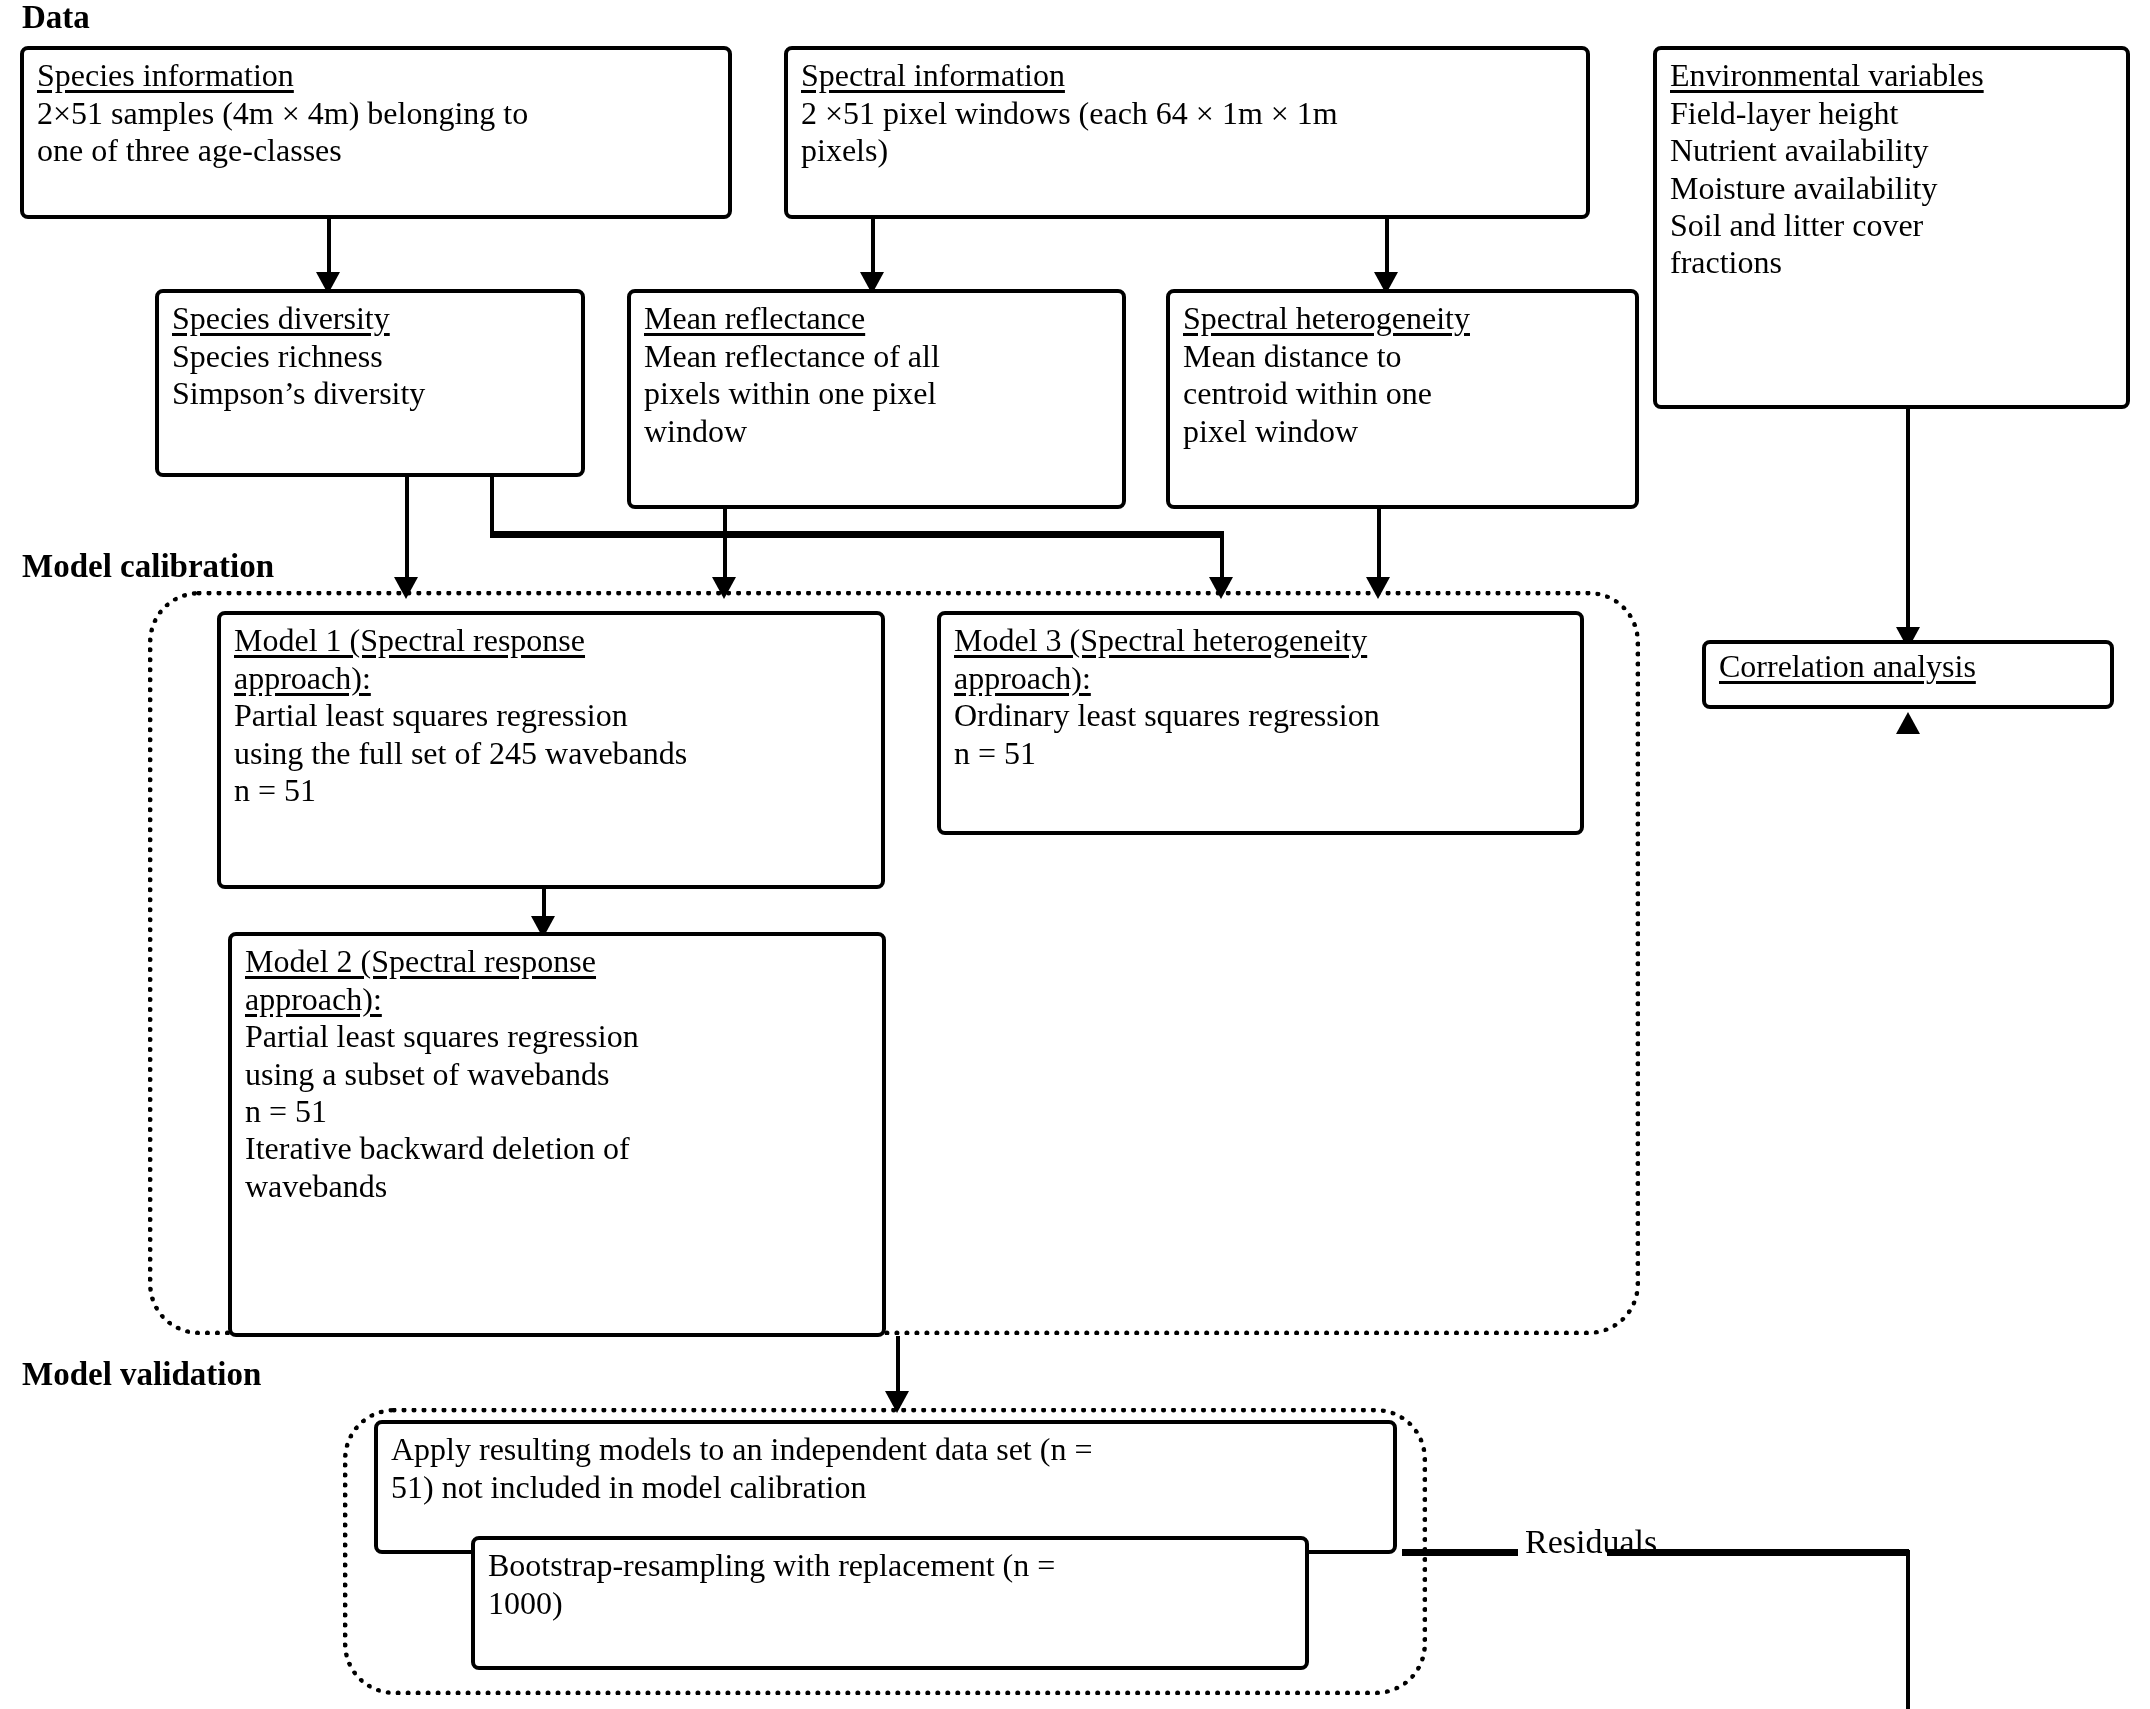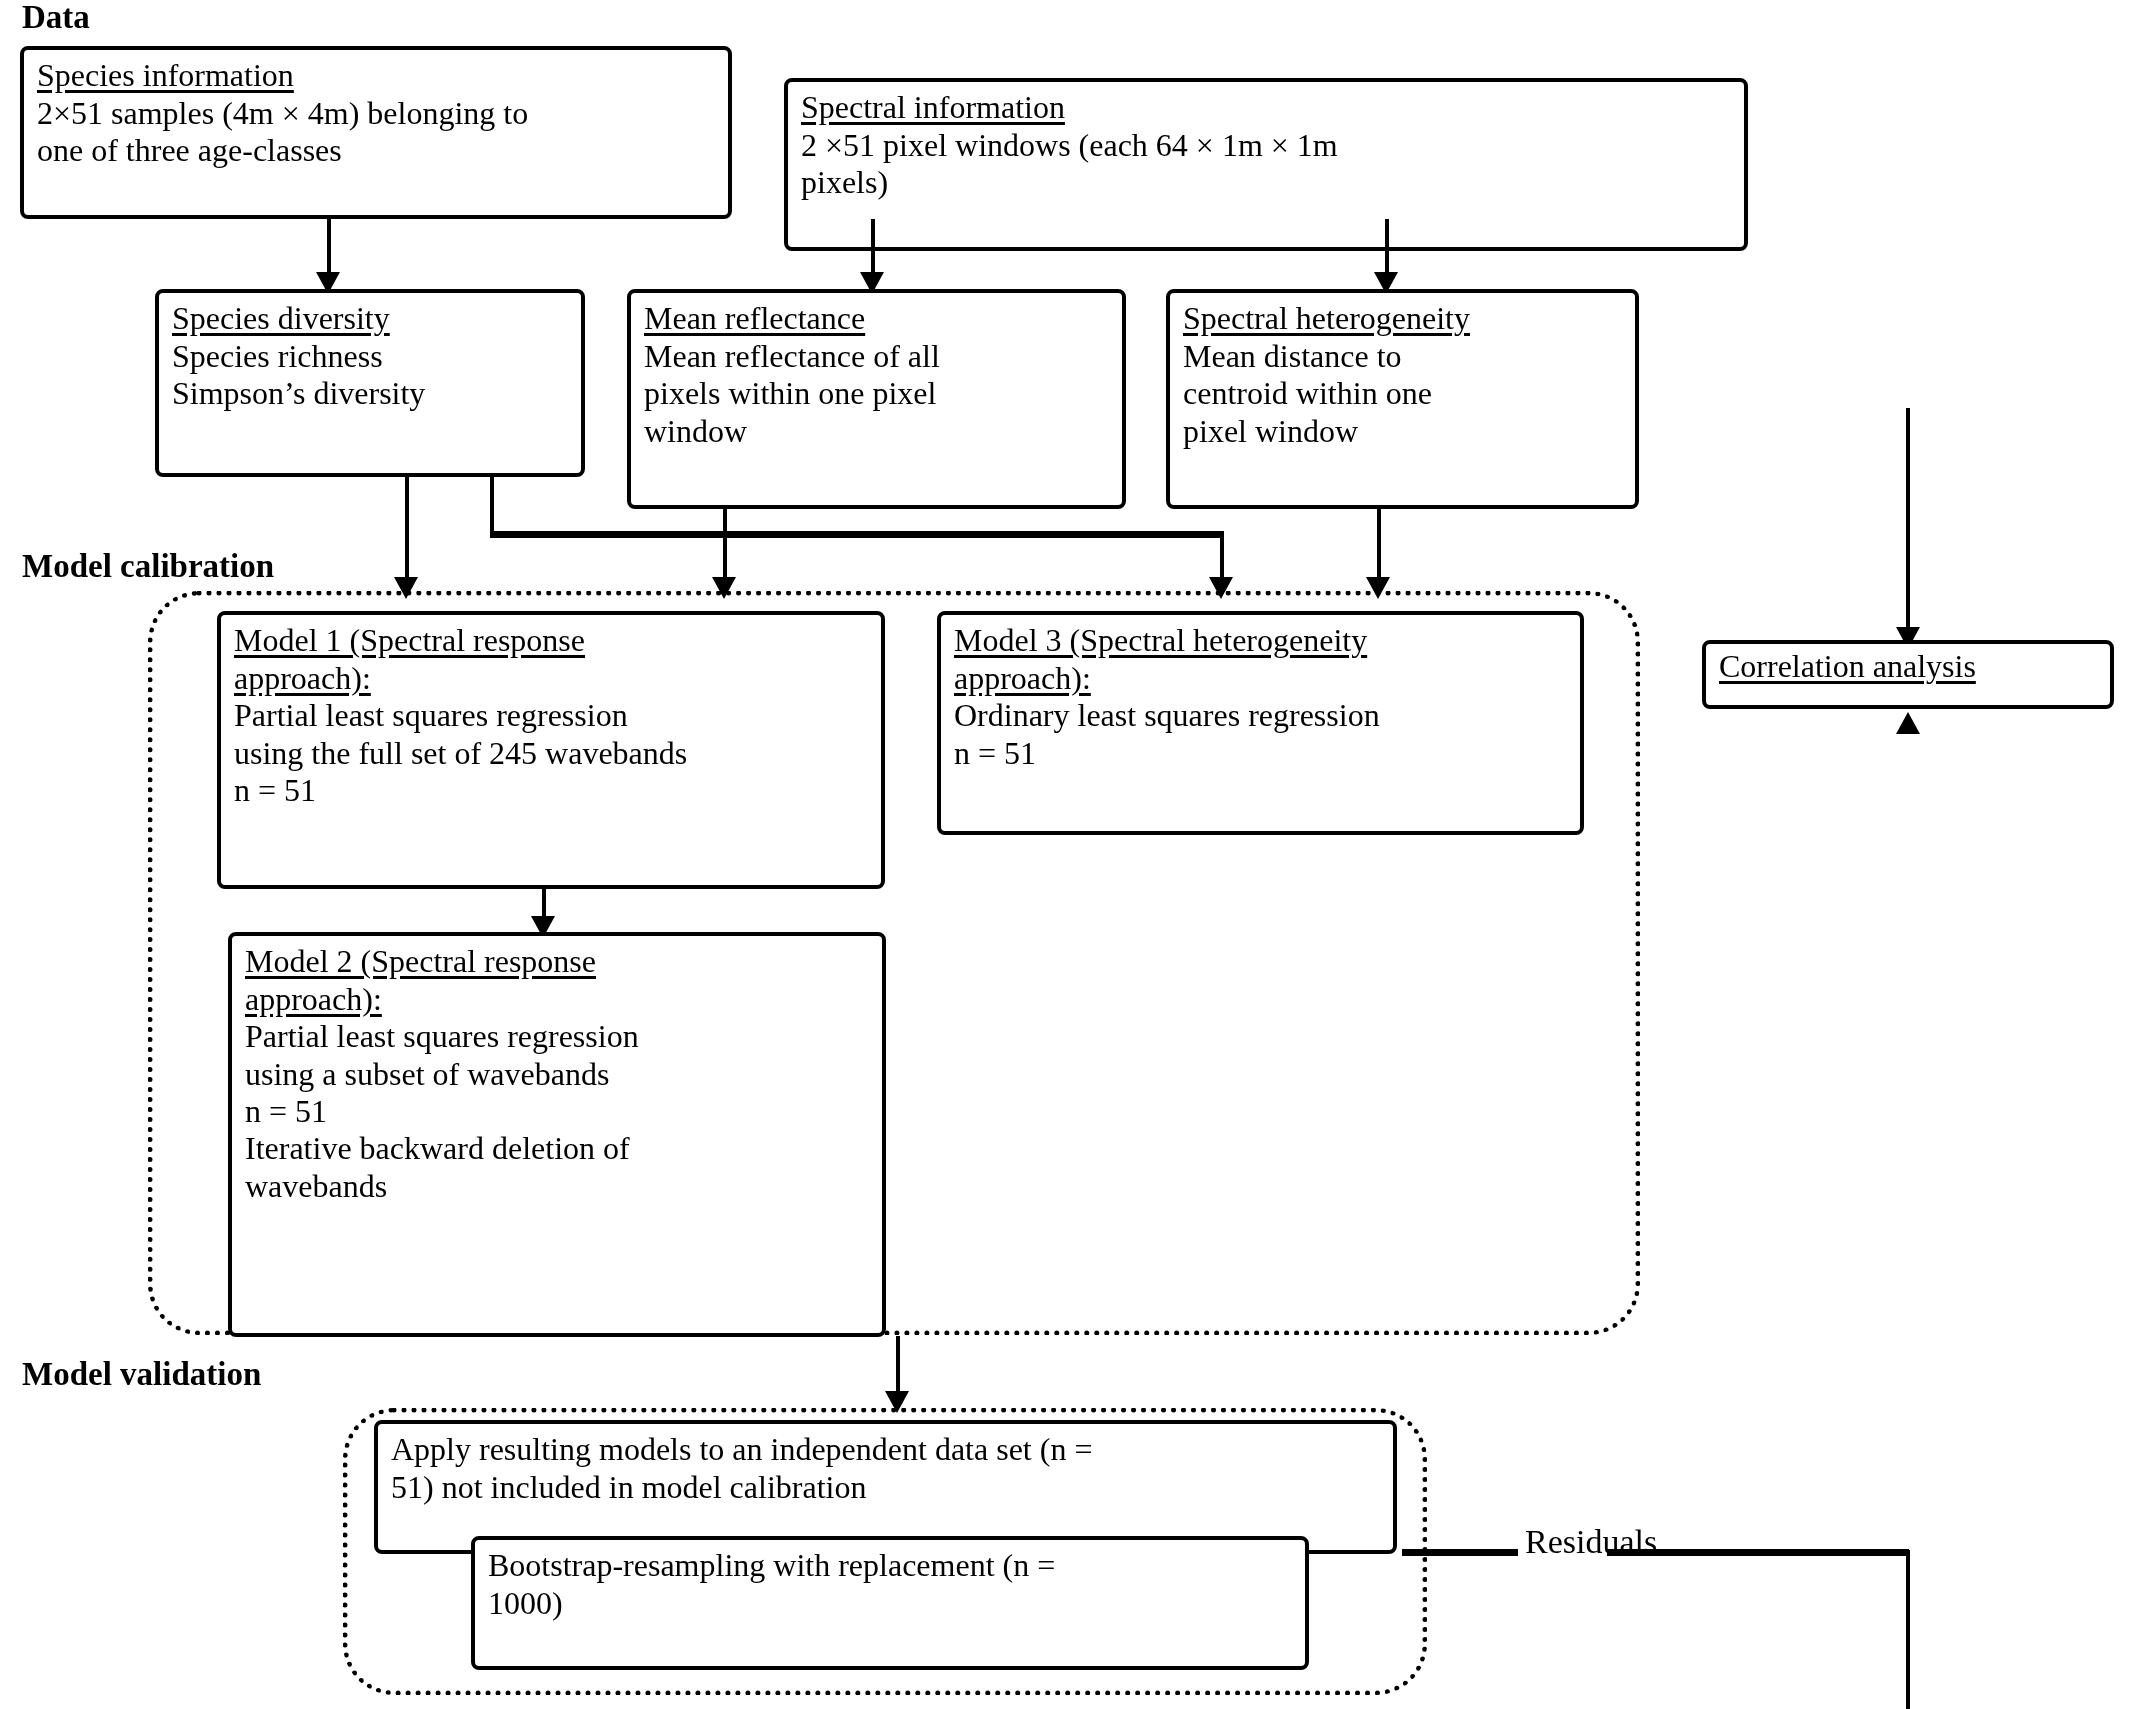--- a/index.html
+++ b/index.html
@@ -112,26 +112,34 @@
   <div class="section-label" style="left:22px; top:549px;">Model calibration</div>
 
   <div class="section-label" style="left:22px; top:1357px;">Model validation</div>
 
   <div class="box" style="left:20px; top:46px; width:712px; height:173px;">
     <div class="title">Species information</div>
     <div class="line">2×51 samples (4m × 4m) belonging to</div>
     <div class="line">one of three age-classes</div>
   </div>
 
-  <div class="box" style="left:784px; top:46px; width:964px; height:173px;margin-top:32px;">
+  <div class="box" style="left:784px; top:46px; width:806px; height:173px;">
     <div class="title">Spectral information</div>
     <div class="line">2 ×51 pixel windows (each 64 × 1m × 1m</div>
     <div class="line">pixels)</div>
   </div>
 
+  <div class="box" style="left:1653px; top:46px; width:477px; height:363px;">
+    <div class="title">Environmental variables</div>
+    <div class="line">Field-layer height</div>
+    <div class="line">Nutrient availability</div>
+    <div class="line">Moisture availability</div>
+    <div class="line">Soil and litter cover</div>
+    <div class="line">fractions</div>
+  </div>
 
   <div class="vline" style="left:327px; top:219px; height:58px;"></div>
   <div class="arrowhead" style="left:316px; top:272px;"></div>
 
   <div class="vline" style="left:871px; top:219px; height:58px;"></div>
   <div class="arrowhead" style="left:860px; top:272px;"></div>
 
   <div class="vline" style="left:1385px; top:219px; height:58px;"></div>
   <div class="arrowhead" style="left:1374px; top:272px;"></div>
 

